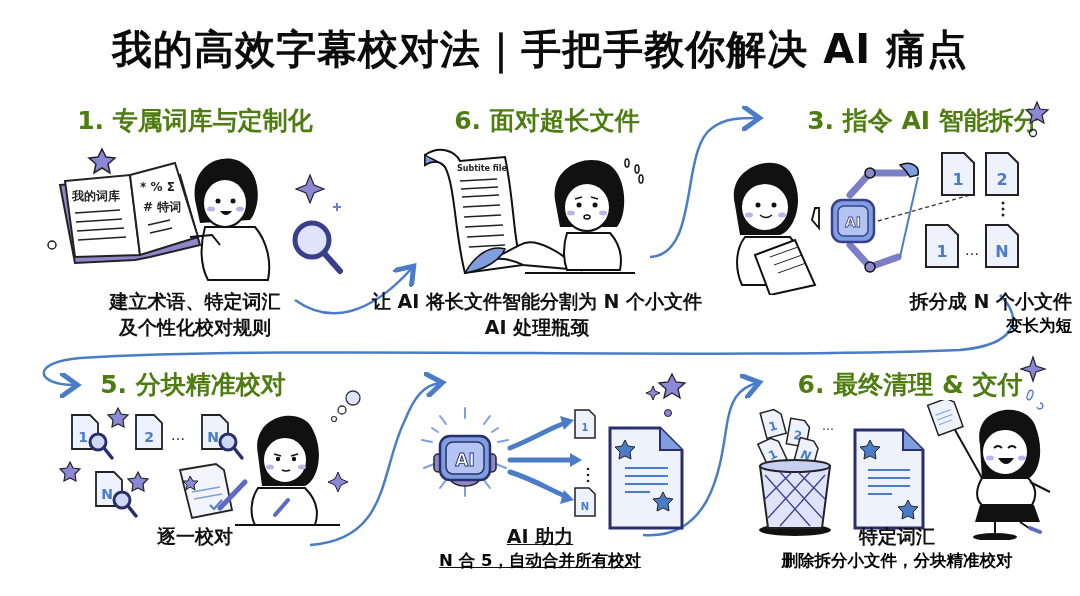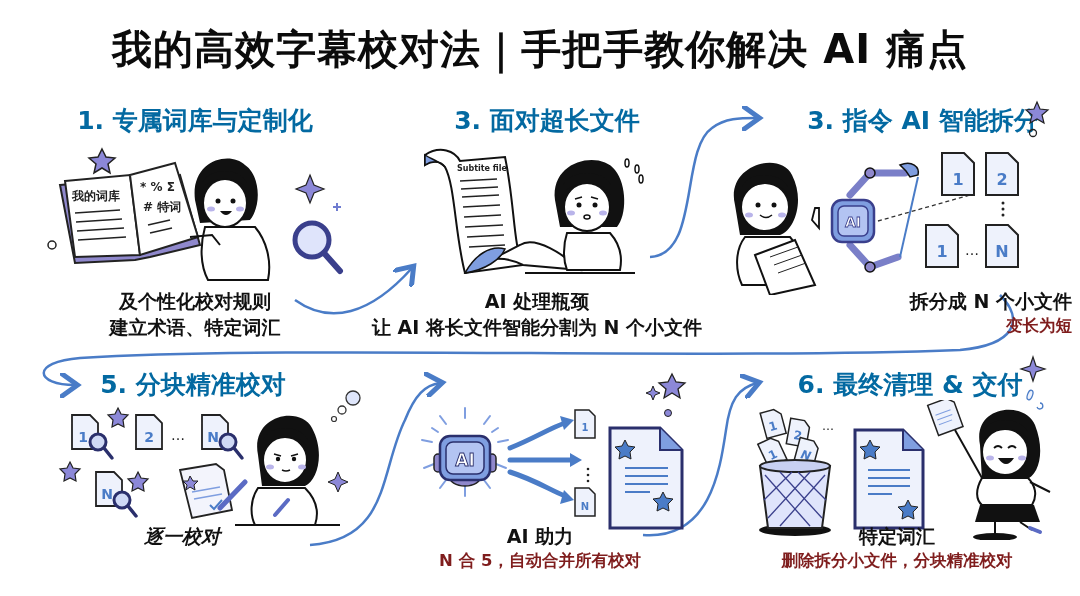--- a/index.html
+++ b/index.html
@@ -4,25 +4,25 @@
 <style>
   * { box-sizing: border-box; margin: 0; padding: 0; }
   html, body { width: 1080px; height: 596px; background: #ffffff; overflow: hidden; }
   body { font-family: "DejaVu Sans", "Liberation Sans", sans-serif; color: #111; position: relative; }
   .title {
     position: absolute; left: 0; top: 22px; width: 1080px; text-align: center;
     font-size: 40px; font-weight: bold; letter-spacing: 1px; color: #0b0b0b;
   }
   .canvas { position: absolute; left: 0; top: 0; width: 1080px; height: 596px; }
   .step { position: absolute; width: 350px; text-align: center; }
-  .step-title { font-size: 25px; font-weight: bold; color: #0369a1; white-space: nowrap; }
+  .step-title { font-size: 25px; font-weight: bold; color: #4d7c0f; white-space: nowrap; }
   .illus { position: absolute; }
   .cap { position: absolute; width: 360px; text-align: center; }
   .cap-main { font-size: 19px; font-weight: bold; color: #111; line-height: 26px; white-space: nowrap; }
-  .cap-sub { font-size: 16.5px; font-weight: bold; color: #7f1d1d; line-height: 24px; white-space: nowrap; }
+  .cap-sub { font-size: 16.5px; font-weight: bold; color: #000000; line-height: 24px; white-space: nowrap; }
   svg text { font-family: "DejaVu Sans", "Liberation Sans", sans-serif; }
 </style>
 </head>
 <body>
 
 <div class="canvas">
 
   <svg class="illus" style="left:0;top:0" width="1080" height="596" viewBox="0 0 1080 596">
     <defs>
       <marker id="ah" markerWidth="10" markerHeight="10" refX="6" refY="5" orient="auto">
@@ -87,26 +87,26 @@
       </g>
     <path d="M297,58 l0,8 M293,62 l8,0" stroke="#6f7cd0" stroke-width="2"></path>
 
     <g>
       <circle cx="272" cy="95" r="17" fill="#dfe4fb" stroke="#3a3f8c" stroke-width="5"></circle>
       <line x1="284" y1="108" x2="300" y2="126" stroke="#3a3f8c" stroke-width="6" stroke-linecap="round"></line>
     </g>
     <circle cx="12" cy="100" r="4" fill="none" stroke="#222" stroke-width="1.5"></circle>
   </svg>
   <div class="cap" style="left:15px;top:288px;">
+    <div class="cap-main">建立术语、特定词汇</div>
     <div class="cap-main">及个性化校对规则</div>
-    <div class="cap-main">建立术语、特定词汇</div>
   </div>
 
   <div class="step" style="left:372px;top:104px;">
-    <div class="step-title">3. 面对超长文件</div>
+    <div class="step-title">6. 面对超长文件</div>
   </div>
   <svg class="illus" style="left:405px;top:145px" width="260" height="140" viewBox="0 0 260 140">
     <g>
       <path d="M20,10 C35,0 50,6 55,16 L100,12 C110,60 108,100 118,120 L60,128 C50,90 50,40 40,22 C35,15 26,16 20,20 Z" fill="#fff" stroke="#111" stroke-width="2"></path>
       <path d="M20,10 C26,14 34,16 40,22 C35,15 26,16 20,20 Z" fill="#7f9ee0" stroke="#111" stroke-width="1.5"></path>
       <path d="M60,128 C70,115 95,108 118,120 L175,125 C160,110 130,90 115,100 Z" fill="#fff" stroke="#111" stroke-width="2"></path>
       <path d="M60,128 C70,110 85,100 100,104 C95,115 80,125 60,128Z" fill="#7f9ee0" stroke="#111" stroke-width="1.5"></path>
       <text x="52" y="26" font-size="8" font-weight="bold" fill="#222">Subtite file</text>
       <g stroke="#222" stroke-width="1.5">
         <line x1="55" y1="36" x2="92" y2="34"></line>
@@ -132,22 +132,22 @@
       <path d="M162,88 C158,100 158,115 162,125 L215,125 C218,110 214,98 205,88 Z" fill="#fff" stroke="#111" stroke-width="2"></path>
       <line x1="120" y1="128" x2="230" y2="128" stroke="#111" stroke-width="2"></line>
     </g>
     <g fill="none" stroke="#111" stroke-width="1.5">
       <ellipse cx="222" cy="18" rx="2" ry="4"></ellipse>
         <ellipse cx="232" cy="24" rx="2" ry="4"></ellipse>
         <ellipse cx="236" cy="34" rx="2" ry="4"></ellipse>
     </g>
   </svg>
   <div class="cap" style="left:357px;top:288px;">
+    <div class="cap-main">让 AI 将长文件智能分割为 N 个小文件</div>
     <div class="cap-main">AI 处理瓶颈</div>
-    <div class="cap-main">让 AI 将长文件智能分割为 N 个小文件</div>
   </div>
 
   <div class="step" style="left:748px;top:104px;">
     <div class="step-title">3. 指令 AI 智能拆分</div>
   </div>
   <svg class="illus" style="left:1024px;top:100px" width="26" height="40" viewBox="0 0 26 40">
     <path d="M13,2 l3,7 8,1 -6,5 2,8 -7,-4 -7,4 2,-8 -6,-5 8,-1z" fill="#8c88d8" stroke="#222" stroke-width="1.2"></path>
     <circle cx="9" cy="33" r="3.5" fill="none" stroke="#222" stroke-width="1.3"></circle>
   </svg>
   <svg class="illus" style="left:720px;top:145px" width="330" height="150" viewBox="0 0 330 150">
@@ -267,21 +267,21 @@
       <line x1="170" y1="108" x2="195" y2="82" stroke="#5b6bc4" stroke-width="5" stroke-linecap="round"></line>
       <line x1="225" y1="115" x2="238" y2="100" stroke="#5b6bc4" stroke-width="4" stroke-linecap="round"></line>
       <path d="M288,72 l3,7 7,3 -7,3 -3,7 -3,-7 -7,-3 7,-3z" fill="#8c88d8" stroke="#222" stroke-width="1"></path>
     </g>
   </svg>
   <svg class="illus" style="left:325px;top:388px" width="40" height="40" viewBox="0 0 40 40">
     <circle cx="28" cy="10" r="7" fill="#dfe6fb" stroke="#333" stroke-width="1.3"></circle>
     <circle cx="17" cy="22" r="4" fill="#fff" stroke="#333" stroke-width="1.3"></circle>
     <circle cx="9" cy="31" r="2.5" fill="#fff" stroke="#333" stroke-width="1.2"></circle>
   </svg>
-  <div class="cap" style="left:2px;top:523px;font-style:italic;">
+  <div class="cap" style="left:15px;top:523px;">
     <div class="cap-main">逐一校对</div>
   </div>
 
   <svg class="illus" style="left:410px;top:368px" width="290" height="175" viewBox="0 0 290 175">
     <path d="M262,6 l4,8 9,1 -7,6 2,9 -8,-5 -8,5 2,-9 -7,-6 9,-1z" fill="#8c88d8" stroke="#222" stroke-width="1.3"></path>
     <path d="M243,18 l2,5 5,2 -5,2 -2,5 -2,-5 -5,-2 5,-2z" fill="#8c88d8" stroke="#222" stroke-width="1"></path>
     <circle cx="258" cy="45" r="3.5" fill="#8c88d8" stroke="#222" stroke-width="1"></circle>
     <g>
       <g stroke="#7f9ee0" stroke-width="2" stroke-linecap="round">
         <line x1="55" y1="40" x2="55" y2="50"></line>
@@ -333,21 +333,21 @@
       <path d="M215,72 l3,6 7,1 -5,5 1,7 -6,-3 -6,3 1,-7 -5,-5 7,-1z" fill="#4a7cc7" stroke="#222" stroke-width="1"></path>
       <path d="M253,124 l3,6 7,1 -5,5 1,7 -6,-3 -6,3 1,-7 -5,-5 7,-1z" fill="#4a7cc7" stroke="#222" stroke-width="1"></path>
       <g stroke="#4a7cc7" stroke-width="2">
           <line x1="215" y1="100" x2="258" y2="100"></line>
           <line x1="215" y1="108" x2="258" y2="108"></line>
           <line x1="215" y1="116" x2="258" y2="116"></line>
           <line x1="215" y1="124" x2="240" y2="124"></line>
         </g>
     </g>
   </svg>
-  <div class="cap" style="left:360px;top:523px;">
+  <div class="cap" style="left:360px;top:523px;text-decoration:underline;">
     <div class="cap-main">AI 助力</div>
     <div class="cap-sub">N 合 5，自动合并所有校对</div>
   </div>
 
   <div class="step" style="left:735px;top:368px;">
     <div class="step-title">6. 最终清理 &amp; 交付</div>
   </div>
   <svg class="illus" style="left:1018px;top:355px" width="40" height="60" viewBox="0 0 40 60">
     <path d="M15,2 l3,9 9,3 -9,3 -3,9 -3,-9 -9,-3 9,-3z" fill="#8c88d8" stroke="#222" stroke-width="1.2"></path>
     <ellipse cx="12" cy="40" rx="2.5" ry="5" fill="#eef2fc" stroke="#4a7cc7" stroke-width="1.3" transform="rotate(20 12 40)"></ellipse>

